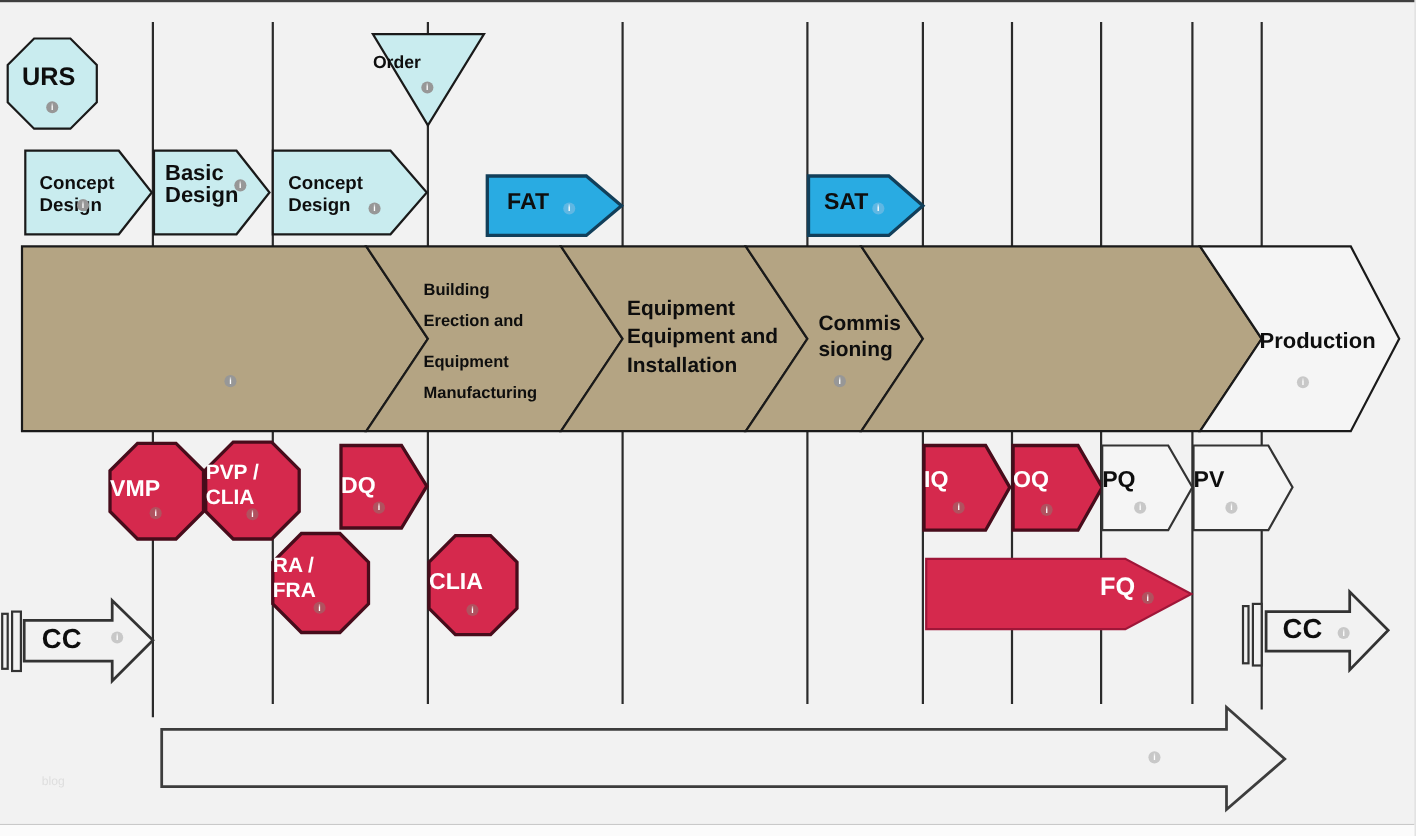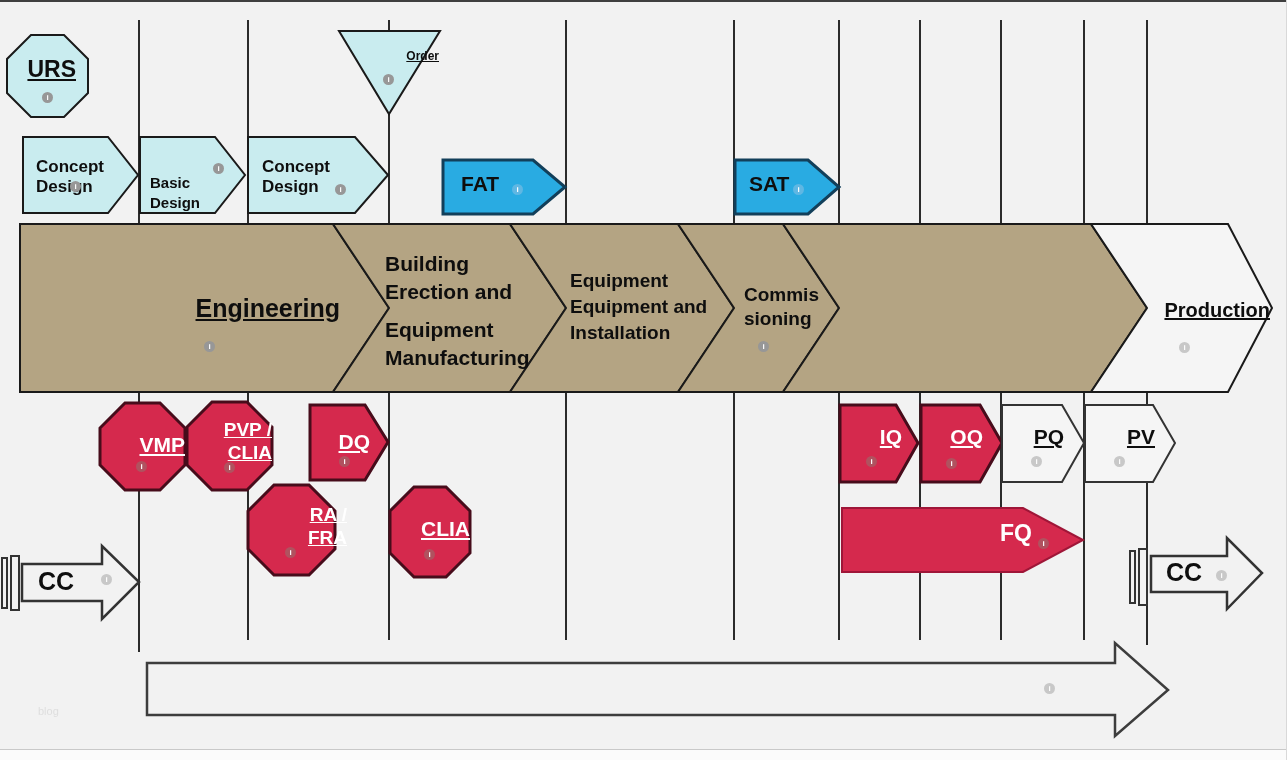--- a/index.html
+++ b/index.html
@@ -6,21 +6,21 @@
   .canvas{
     position:relative;width:1287px;height:760px;overflow:hidden;
     background:#f2f2f2;border-right:1px solid #d9d9d9;box-sizing:border-box;
     font-family:"Liberation Sans",sans-serif;
   }
   .topbar{position:absolute;left:0;top:0;width:100%;height:2px;background:#3f3f3f;}
   .bottombar{position:absolute;left:0;top:749px;width:100%;height:11px;background:#fbfbfb;border-top:1px solid #c9c9c9;}
   svg{position:absolute;left:0;top:0;}
   .lbl{position:absolute;font-weight:bold;color:#0e0e0e;pointer-events:none;white-space:nowrap;}
   .wt{color:#ffffff;}
-  .c{text-align:right;text-decoration:underline;}
+  .c{text-align:left;}
   .info{
     position:absolute;width:11px;height:11px;border-radius:6px;
     color:#fff;font:bold 8px/11px "Liberation Sans",sans-serif;
     text-align:center;cursor:pointer;
   }
   .ig{background:#979797;}
   .il{background:#c8c8c8;}
   .ib{background:#5fb7e3;}
   .ir{background:#b0525f;}
   .wm{position:absolute;left:38px;top:705px;font-size:11px;color:#dedede;pointer-events:none;}
@@ -83,36 +83,35 @@
 
     <polygon points="147,663 1115,663 1115,643 1168,690 1115,736 1115,715 147,715" fill="#f2f2f2" stroke="#3d3d3d" stroke-width="2.5"></polygon>
   </svg>
 
   <div class="lbl c" style="left:20px;top:56px;width:56px;font-size:23px">URS</div>
 
   <div class="lbl" style="left:36px;top:157px;font-size:17px;line-height:20px">
     <div>Concept</div>
     <div>Design</div>
   </div>
-  <div class="lbl" style="left:150px;top:173px;font-size:15px;line-height:20px">
+  <div class="lbl" style="left:150px;top:148px;font-size:20px;line-height:20px">
     <div>Basic</div>
     <div>Design</div>
   </div>
   <div class="lbl" style="left:262px;top:157px;font-size:17px;line-height:20px">
     <div>Concept</div>
     <div>Design</div>
   </div>
 
-  <div class="lbl c" style="left:339px;top:49px;width:100px;font-size:12px">Order</div>
+  <div class="lbl c" style="left:339px;top:49px;width:100px;font-size:16px">Order</div>
   <div class="lbl" style="left:461px;top:172px;font-size:21px">FAT</div>
   <div class="lbl" style="left:749px;top:172px;font-size:21px">SAT</div>
 
-  <div class="lbl c" style="left:90px;top:294px;width:250px;font-size:25px">Engineering</div>
 
-  <div class="lbl" style="left:385px;top:250px;font-size:21px;line-height:28px">
+  <div class="lbl" style="left:385px;top:250px;font-size:15px;line-height:28px">
     <div>Building</div>
     <div>Erection and</div>
     <div style="margin-top:10px">Equipment</div>
     <div>Manufacturing</div>
   </div>
 
   <div class="lbl" style="left:570px;top:268px;font-size:19px;line-height:26px">
     <div>Equipment</div>
     <div>Equipment and</div>
     <div>Installation</div>

